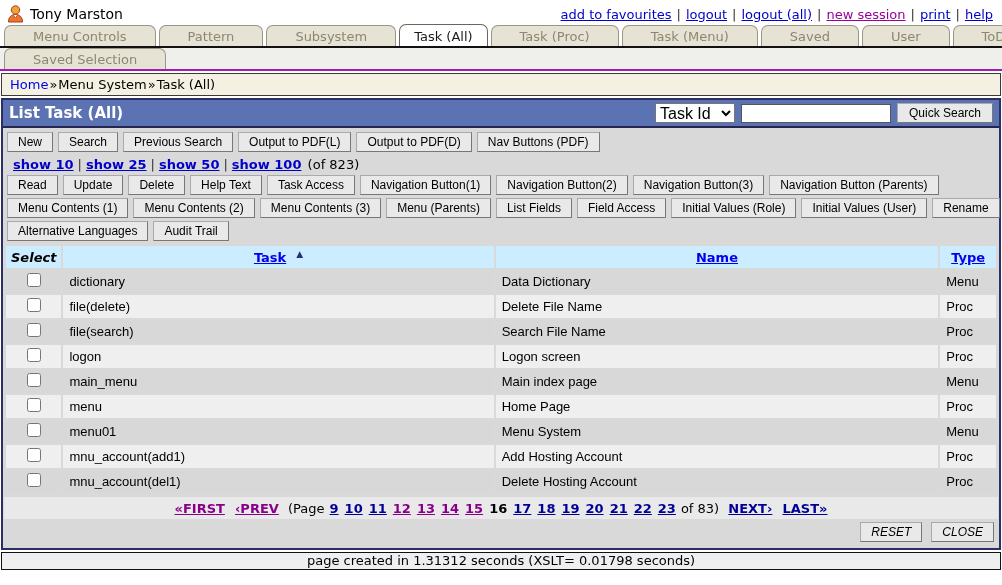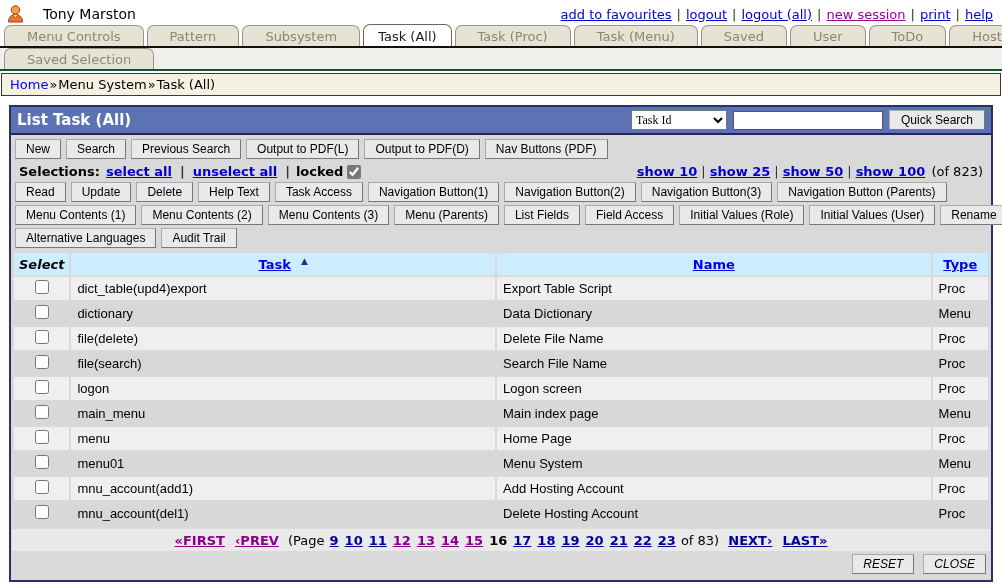--- a/index.html
+++ b/index.html
@@ -5,48 +5,48 @@
   * { box-sizing: border-box; margin: 0; padding: 0; }
   html, body { background: #fff; }
   body {
     width: 1002px; height: 585px;
     font-family: "DejaVu Sans", sans-serif;
     font-size: 13px; color: #000;
     overflow: hidden;
   }
   
   .top-header { display: flex; justify-content: space-between; align-items: center; padding: 3px 6px 1px 7px; height: 26px; }
-  .user-block { display: flex; align-items: center; gap: 19px; font-size: 14px; }
+  .user-block { display: flex; align-items: center; gap: 6px; font-size: 14px; }
   .header-links { font-size: 13px; white-space: nowrap; }
   .header-links a { color: #0000cc; text-decoration: underline; margin: 0 3px; }
   .header-links a.visited { color: #990099; }
   .pipe::before { content: "|"; color: #333; margin: 0 2px; }
   
   .tabbar { display: flex; align-items: flex-end; gap: 3px; padding-left: 4px; border-bottom: 2px solid #111; height: 22px; }
   .tab {
     background: #e7e3d4; border: 1px solid #9a9684; border-bottom: none;
-    border-radius: 7px 7px 0 0; padding: 3px 22px 2px;
+    border-radius: 7px 7px 0 0; padding: 3px 28px 2px;
     font-size: 13px; color: #8b8773; white-space: nowrap; cursor: default;
   }
   .tab.active { background: #fff; color: #1a1a1a; border-color: #6a675a; padding: 4px 14px 2px; }
-  .saved-row { display: flex; align-items: flex-end; gap: 3px; padding-left: 4px; background: #efefec; border-bottom: 2px solid #14532d; height: 23px; }
+  .saved-row { display: flex; align-items: flex-end; gap: 3px; padding-left: 4px; background: #efefec; border-bottom: 2px solid #a21caf; height: 23px; }
   
   .breadcrumb { margin: 2px 1px; border: 1px solid #3a3a3a; background: #f4f1e3; padding: 3px 8px; font-size: 13px; }
   .breadcrumb a { color: #0000ee; text-decoration: none; }
   .crumb-sep::before { content: "\00bb"; margin: 0 1px; }
   
-  .main-panel { margin: 9px; border: 2px solid #2e2e66; background: #d9d9d9; }
+  .main-panel { margin: 1px; border: 2px solid #2e2e66; background: #d9d9d9; }
   .titlebar {
     background: #5b73b2; border-bottom: 2px solid #252550;
     display: flex; justify-content: space-between; align-items: center;
     padding: 3px 6px; height: 28px;
   }
   .titlebar .title { color: #fff; font-weight: bold; font-size: 15px; }
   .search-controls { display: flex; align-items: center; gap: 6px; }
-  .search-controls select { width: 96px; height: 20px; font-size: 12px; font-family: Liberation Serif, serif; }
+  .search-controls select { width: 80px; height: 20px; font-size: 16px; font-family: Liberation Sans, sans-serif; }
   .search-controls input[type=text] { width: 150px; height: 19px; border: 1px solid #555; font-size: 12px; padding: 1px 3px; }
   .btn {
     background: #e9e9e9; border: 1px solid #777; border-top-color: #aaa; border-left-color: #aaa;
     font-family: "Liberation Sans", sans-serif; font-size: 12px; color: #000;
     padding: 2px 10px; white-space: nowrap; cursor: default;
   }
   .qs-btn { width: 96px; }
   
   .toolbar { display: flex; gap: 5px; padding: 4px 4px 3px; }
   .selections-row { display: flex; justify-content: space-between; align-items: center; padding: 2px 8px 3px; font-size: 13px; }
@@ -140,29 +140,20 @@
   <div class="toolbar">
     <button class="btn">New</button>
     <button class="btn">Search</button>
     <button class="btn">Previous Search</button>
     <button class="btn">Output to PDF(L)</button>
     <button class="btn">Output to PDF(D)</button>
     <button class="btn">Nav Buttons (PDF)</button>
   </div>
 
   <div class="selections-row">
-    <div class="selections-left">
-      <span>Selections:</span>
-      <a href="#">select all</a>
-      <span class="pipe"></span>
-      <a href="#">unselect all</a>
-      <span class="pipe"></span>
-      <span>locked</span>
-      <input type="checkbox" checked="" style="">
-    </div>
     <div class="show-links">
       <a href="#">show 10</a><span class="pipe"></span><a href="#">show 25</a><span class="pipe"></span><a href="#">show 50</a><span class="pipe"></span><a href="#">show 100</a>
       <span class="count">(of 823)</span>
     </div>
   </div>
 
   <div class="action-rows">
     <div class="action-row">
       <button class="btn">Read</button>
       <button class="btn">Update</button>
@@ -194,26 +185,20 @@
   <table class="list">
     <thead>
       <tr>
         <th class="sel-col">Select</th>
         <th class="task-col"><a href="#">Task</a><span class="sort-icon">▲</span></th>
         <th class="name-col"><a href="#">Name</a></th>
         <th class="type-col"><a href="#">Type</a></th>
       </tr>
     </thead>
     <tbody>
-      <tr class="odd">
-        <td class="cb-cell"><input type="checkbox" style=""></td>
-        <td>dict_table(upd4)export</td>
-        <td>Export Table Script</td>
-        <td>Proc</td>
-      </tr>
       <tr class="even">
         <td class="cb-cell"><input type="checkbox" style=""></td>
         <td>dictionary</td>
         <td>Data Dictionary</td>
         <td>Menu</td>
       </tr>
       <tr class="odd">
         <td class="cb-cell"><input type="checkbox" style=""></td>
         <td>file(delete)</td>
         <td>Delete File Name</td>

